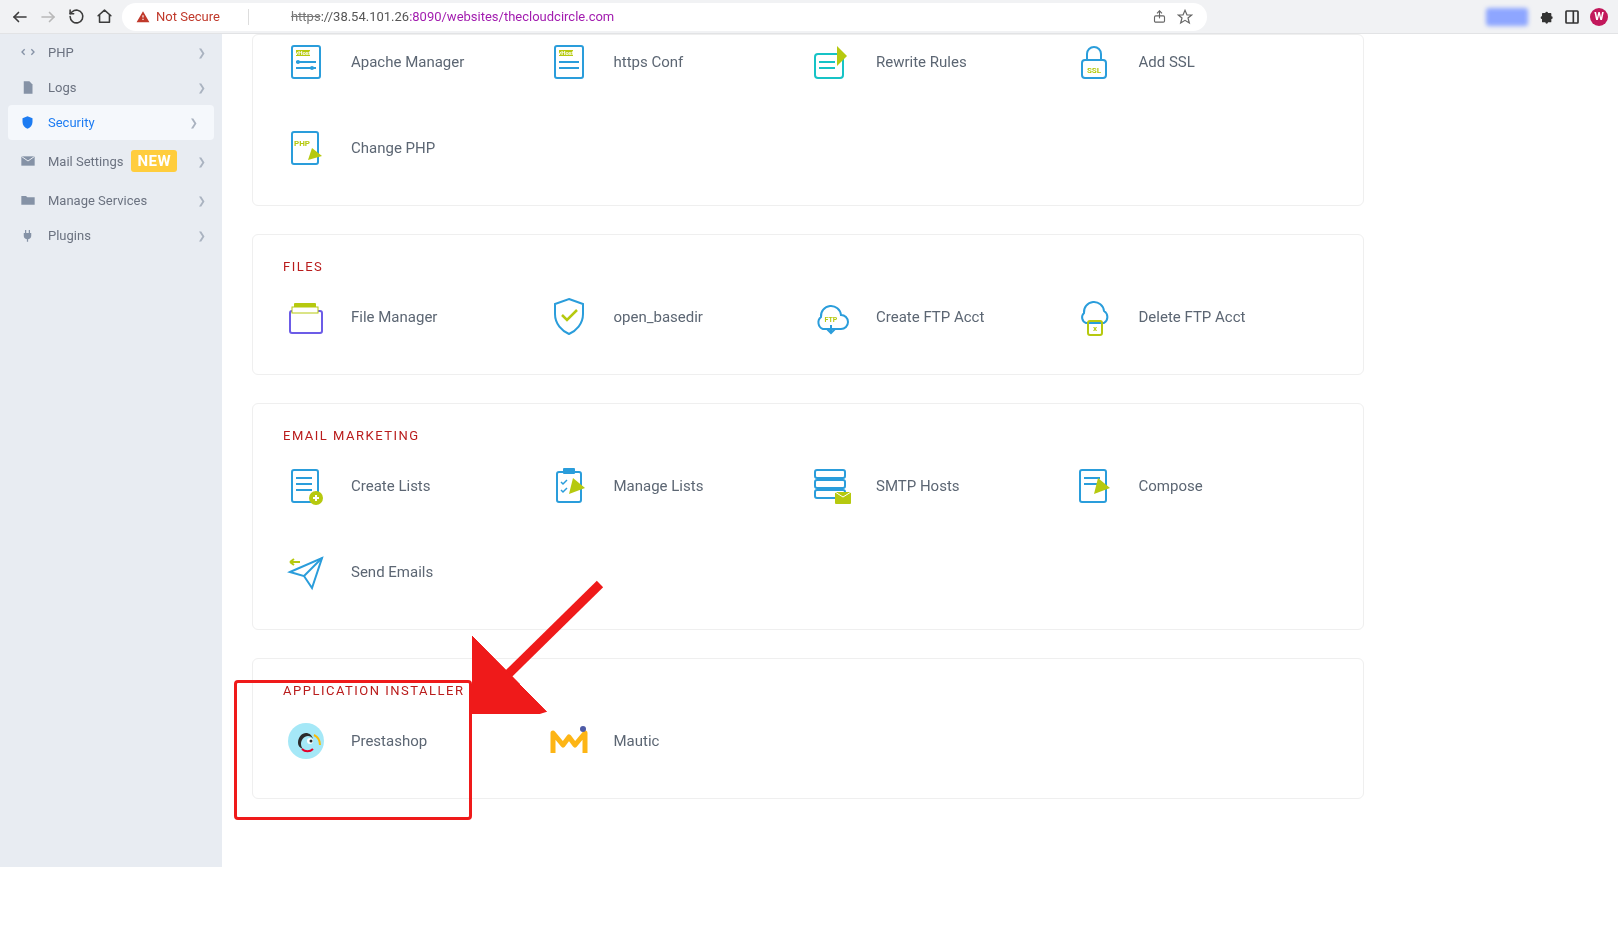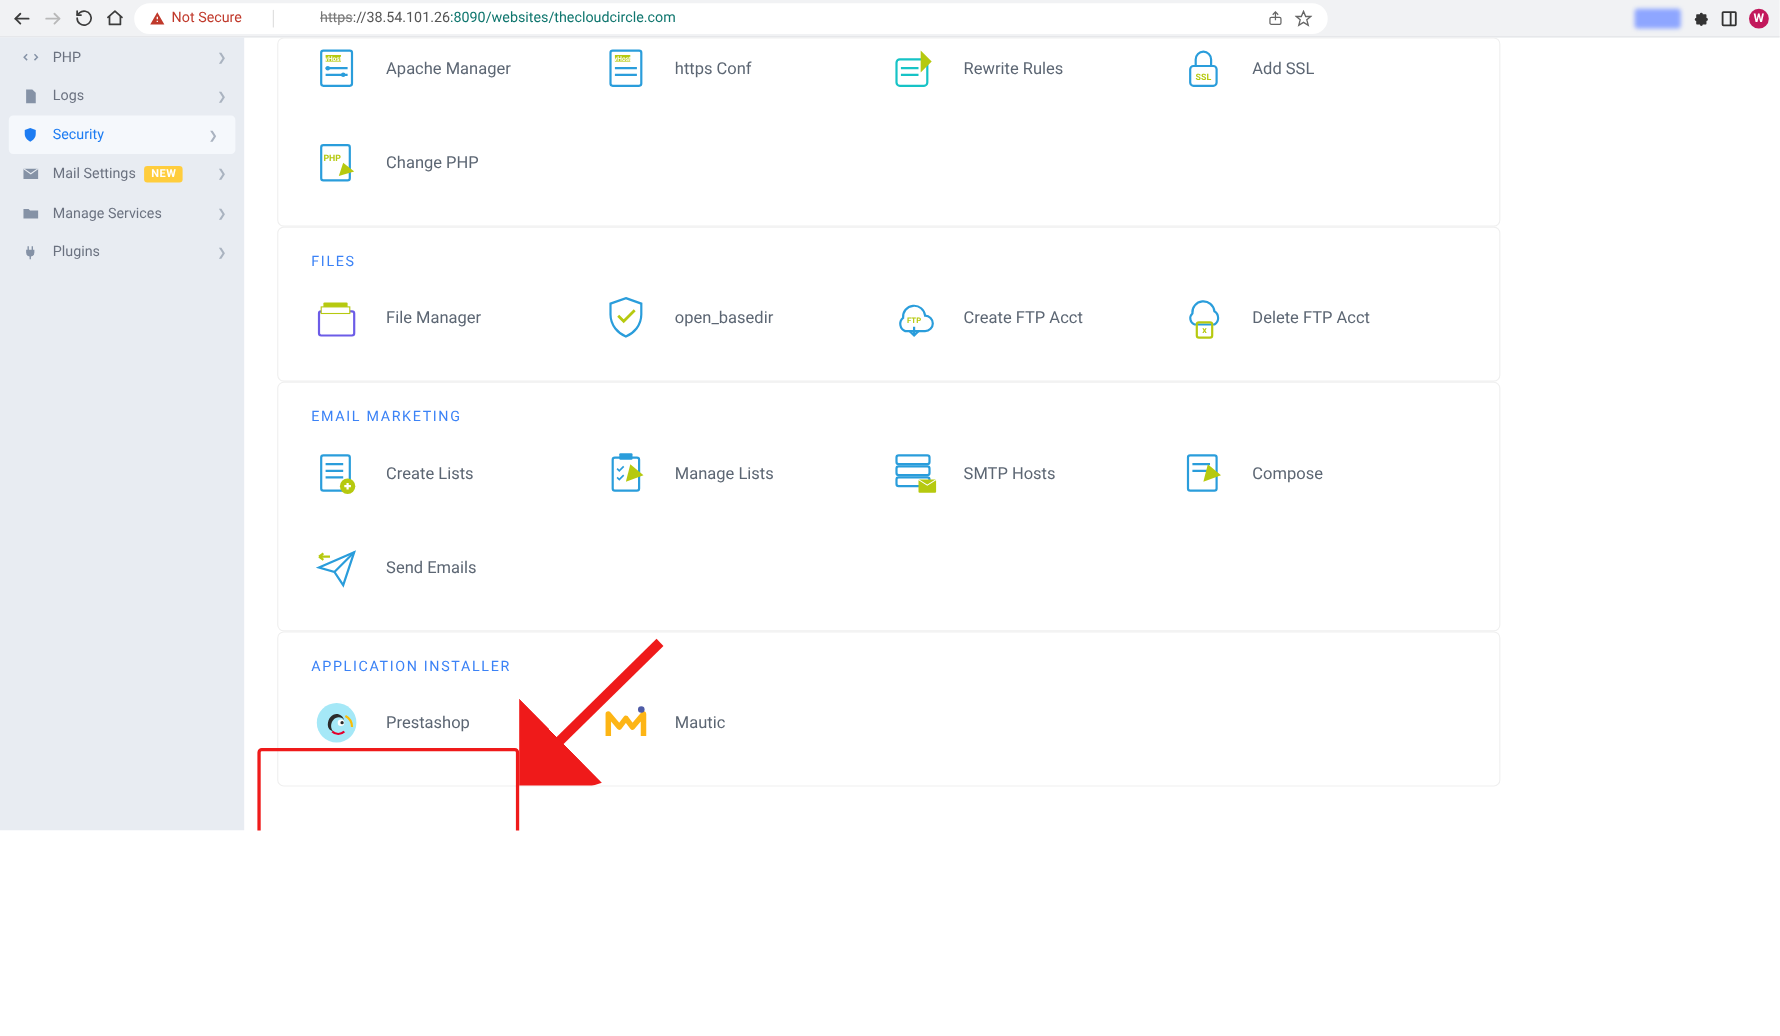--- a/index.html
+++ b/index.html
@@ -6,40 +6,40 @@
   body { font-family: -apple-system, "Segoe UI", Roboto, Helvetica, Arial, sans-serif; font-size: 14px; color: #4a5568; background: #fff; width: 1618px; }
   
   .browser-bar { height: 34px; display: flex; align-items: center; gap: 8px; padding: 0 10px; background: #f1f2f4; border-bottom: 1px solid #e2e3e5; }
   .nav-btn { width: 20px; height: 20px; display: flex; align-items: center; justify-content: center; color: #3c3c3c; cursor: pointer; }
   .nav-btn.fwd { color: #b8b8b8; }
   .url-pill { flex: none; display: flex; align-items: center; gap: 28px; background: #fff; border-radius: 16px; height: 28px; padding: 0 14px; width: 1085px; }
   .not-secure { display: flex; align-items: center; gap: 6px; color: #c0392b; font-size: 13px; }
   .vsep { width: 1px; height: 16px; background: #ddd; }
   .url-text { color: #555; font-size: 13px; white-space: nowrap; }
   .url-text .proto { text-decoration: line-through; color: #777; margin-left: 14px; }
-  .url-text .path { color: #0f766e; }
+  .url-text .path { color: #a21caf; }
   .url-right { margin-left: auto; display: flex; align-items: center; gap: 10px; color: #555; }
   .ext-icons { margin-left: auto; display: flex; align-items: center; gap: 10px; color: #333; }
   .blur-badge { width: 42px; height: 18px; background: #8ea6ff; filter: blur(2px); border-radius: 3px; }
   .avatar { width: 18px; height: 18px; border-radius: 50%; background: #c2185b; color: #fff; display: flex; align-items: center; justify-content: center; font-size: 11px; font-weight: bold; }
 
   
   .page { display: flex; }
   .sidebar { width: 222px; background: #e8ecf2; min-height: 300px; padding-bottom: 10px; }
   .side-item { display: flex; align-items: center; padding: 10px 16px 10px 20px; color: #6b7280; cursor: pointer; position: relative; font-size: 13px; }
   .side-item .sicon { width: 18px; margin-right: 10px; color: #8592a6; }
   .side-item .chev { margin-left: auto; color: #aab3c0; font-size: 10px; }
   .side-item.active { background: #f5f8fc; color: #1d7cf2; border-radius: 4px; margin: 0 8px; padding-left: 12px; }
   .side-item.active .sicon { color: #1d7cf2; }
-  .badge-new { background: #ffcd3d; color: #fff; font-size: 10px; font-weight: bold; padding: 2px 6px; border-radius: 3px; margin-left: 8px; letter-spacing: .5px; text-align: center; }
+  .badge-new { background: #ffcd3d; color: #fff; font-size: 15px; font-weight: bold; padding: 2px 6px; border-radius: 3px; margin-left: 8px; letter-spacing: .5px; text-align: center; }
 
   .content { flex: 1; padding: 0 0 40px 30px; }
-  .panel { background: #fff; border: 1px solid #efefef; border-radius: 6px; padding: 24px 30px 34px; width: 1112px; }
+  .panel { background: #fff; border: 1px solid #efefef; border-radius: 6px; padding: 24px 30px 34px; margin-bottom: 28px; width: 1112px; }
   .panel.top { padding-top: 4px; }
-  .panel-title { color: #3b82f6; font-size: 13px; letter-spacing: 1.5px; margin-bottom: 20px; font-weight: 400; }
+  .panel-title { color: #b91c1c; font-size: 13px; letter-spacing: 1.5px; margin-bottom: 20px; font-weight: 400; }
   .grid { display: grid; grid-template-columns: repeat(4, 1fr); row-gap: 40px; }
   .tile { display: flex; align-items: center; gap: 22px; cursor: pointer; }
   .tile .ticon { width: 46px; height: 46px; display: flex; align-items: center; justify-content: center; }
   .tile-label { color: #5c6673; font-size: 15px; }
 
   
   .highlight-box { position: absolute; border: 3px solid #ef1a1a; border-radius: 4px; pointer-events: none; }
   .arrow-svg { position: absolute; pointer-events: none; }
 
   svg { display: block; }

